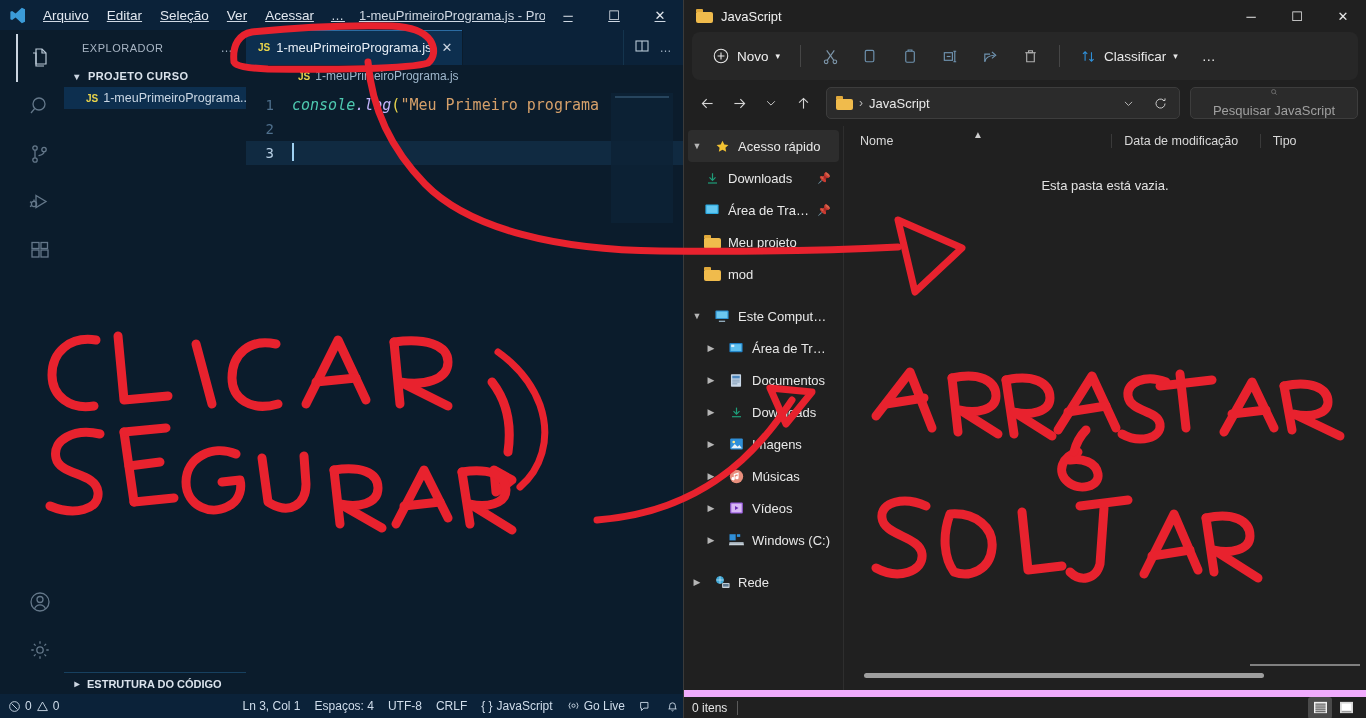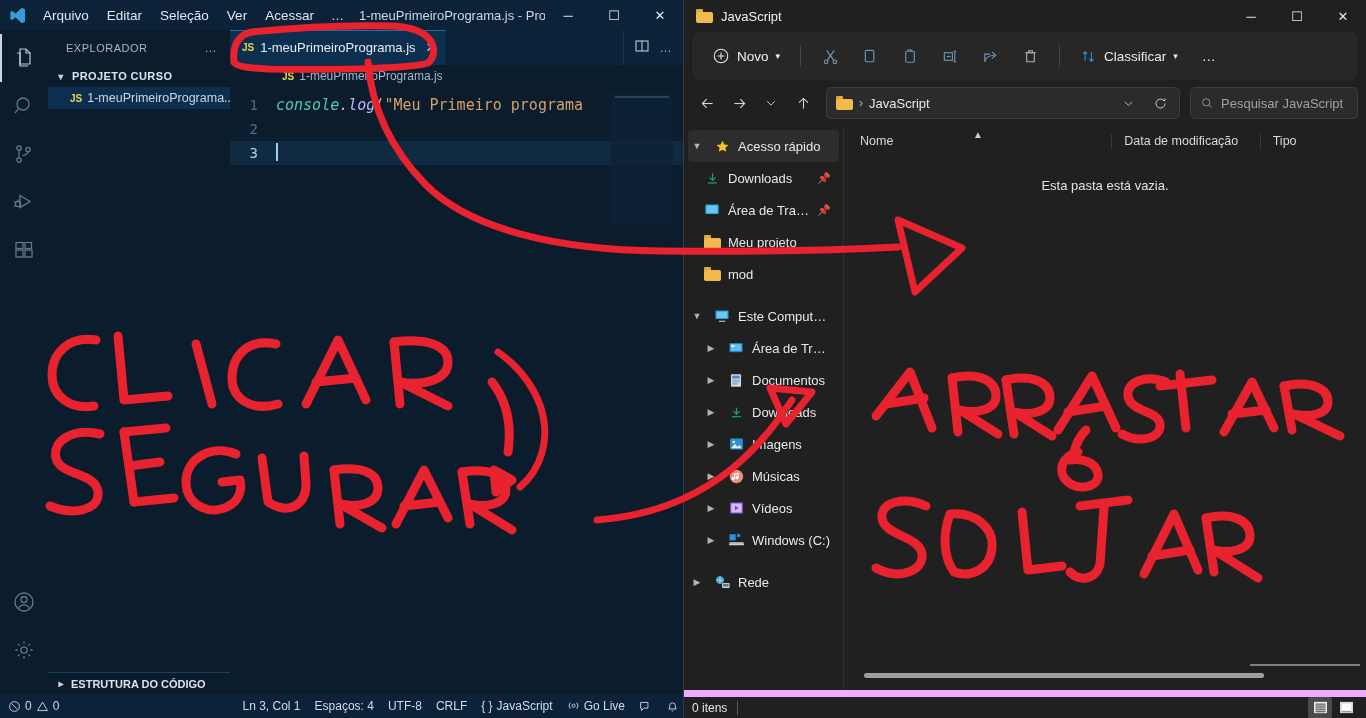--- a/index.html
+++ b/index.html
@@ -12,38 +12,38 @@
   #root { position: relative; width: 1366px; height: 718px; }
 
   
   .vscode {
     position: absolute; left: 0; top: 0; width: 683px; height: 718px;
     background: #0b1c2c; color: #d4d4d4;
     display: flex; flex-direction: column;
   }
   .vs-titlebar {
     height: 30px; background: #0b2239; display: flex; align-items: center;
-    font-size: 13px; color: #cfd8e3; flex: 0 0 30px;
+    font-size: 13px; color: #cfd8e3; flex: 0 0 30px; text-decoration: underline;
   }
   .vs-logo { width: 34px; display: flex; align-items: center; justify-content: center; }
   .vs-logo svg { display: block; }
   .vs-menu { display: flex; align-items: center; gap: 0; }
   .vs-menu-item { padding: 4px 9px; font-size: 13.5px; color: #e2e8f0; cursor: default; white-space: nowrap; }
   .vs-menu-dots { padding: 4px 8px; color: #cfd8e3; letter-spacing: 1px; font-size: 13px; }
   .vs-title-text {
     flex: 1; text-align: left; font-size: 13px; color: #cfd8e3;
     white-space: nowrap; overflow: hidden; padding-left: 6px;
   }
   .vs-winbtns { display: flex; height: 30px; }
   .vs-winbtn {
     width: 46px; height: 30px; display: flex; align-items: center; justify-content: center;
     color: #e3e8ee; font-size: 13px;
   }
 
-  .vs-body { flex: 1; display: flex; min-height: 0; }
+  .vs-body { flex: 1; display: flex; min-height: 0; padding-left: 16px; }
 
   .activitybar {
     width: 48px; background: #0b1c2c; display: flex; flex-direction: column;
     align-items: center; flex: 0 0 48px; padding-top: 4px;
   }
   .act-icon {
     width: 48px; height: 48px; display: flex; align-items: center; justify-content: center;
     opacity: .62; position: relative;
   }
   .act-icon.active { opacity: 1; }
@@ -159,21 +159,21 @@
   .addressbar {
     flex: 1; height: 32px; background: #2b2b2b; border: 1px solid #3d3d3d; border-radius: 5px;
     display: flex; align-items: center; padding: 0 6px 0 9px; margin-left: 6px; gap: 6px;
     font-size: 13px;
   }
   .addr-spacer { flex: 1; }
   .addr-btn { width: 26px; height: 26px; display: flex; align-items: center; justify-content: center; color: #cfcfcf; }
   .searchbox {
     width: 168px; height: 32px; background: #2b2b2b; border: 1px solid #3d3d3d; border-radius: 5px;
     display: flex; align-items: center; gap: 7px; padding: 0 9px; margin-left: 8px;
-    font-size: 13px; color: #a0a0a0;
+    font-size: 13px; color: #a0a0a0; flex-direction: column;
   }
 
   .ex-main { flex: 1; display: flex; min-height: 0; }
   .ex-tree {
     width: 160px; flex: 0 0 160px; padding-top: 4px; font-size: 13px; overflow: hidden;
     border-right: 1px solid #2e2e2e;
   }
   .tree-item {
     height: 32px; display: flex; align-items: center; gap: 6px; padding-right: 8px;
     border-radius: 4px; margin: 0 4px; position: relative; white-space: nowrap;

